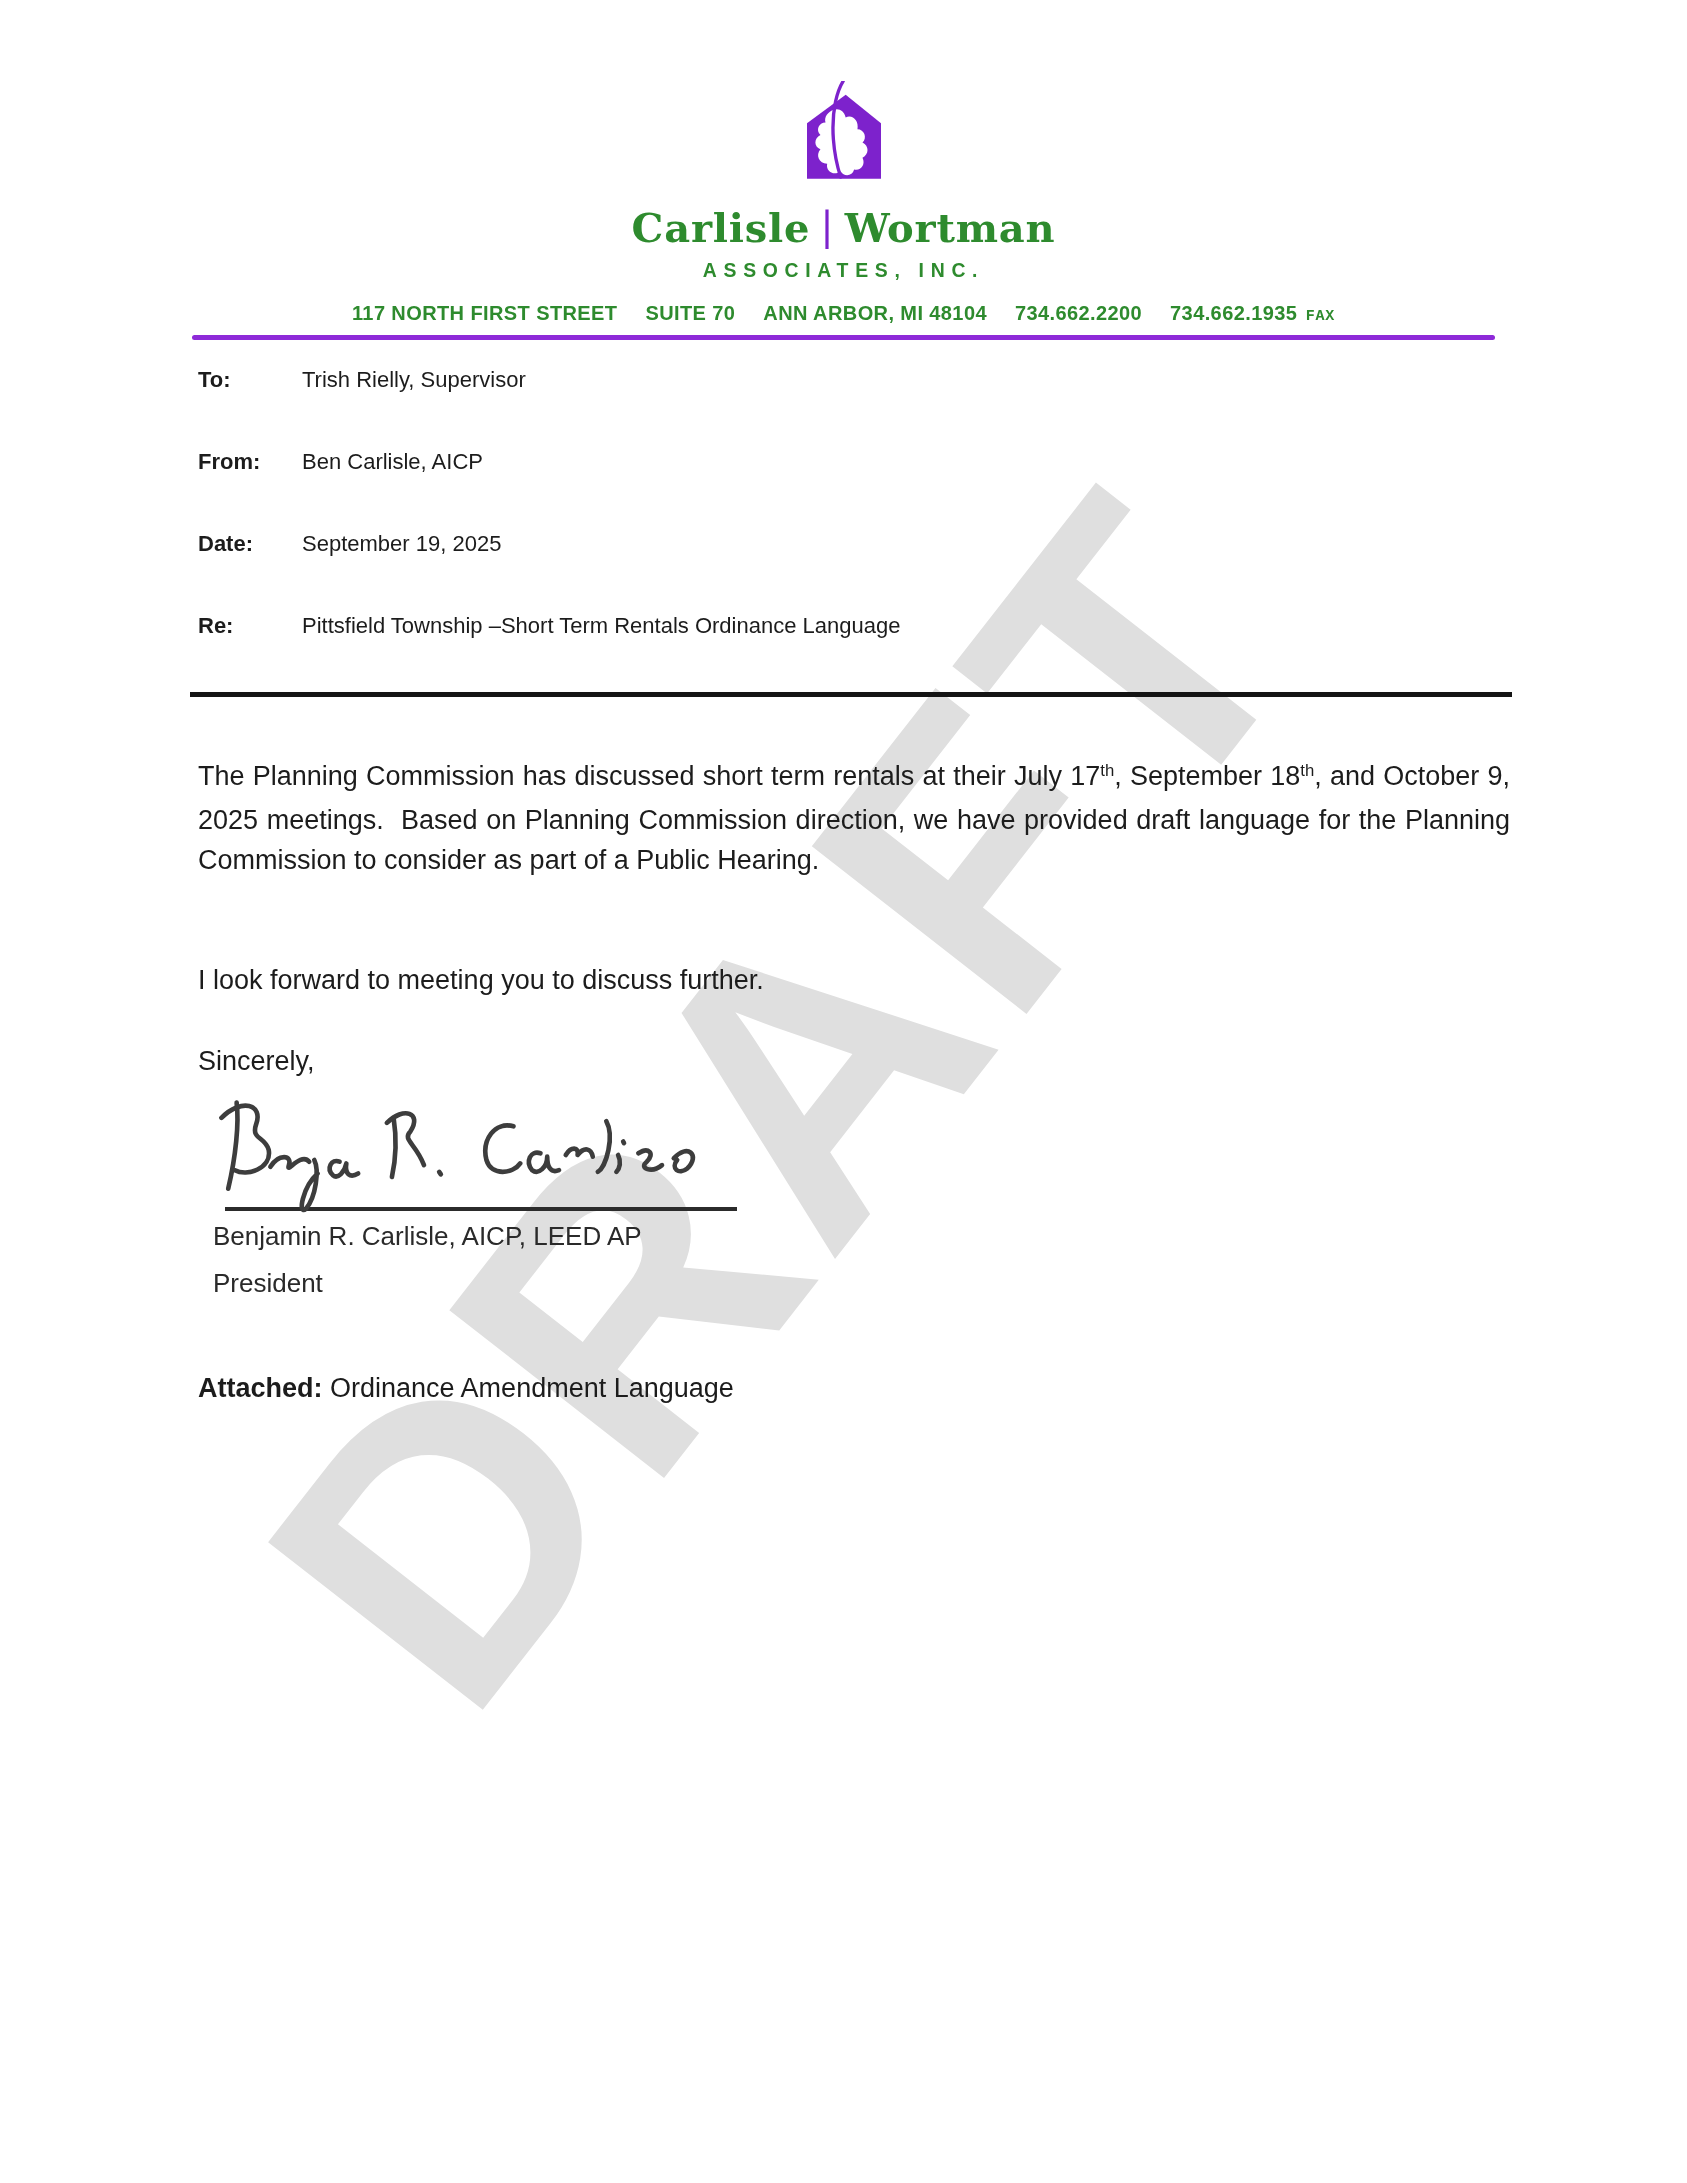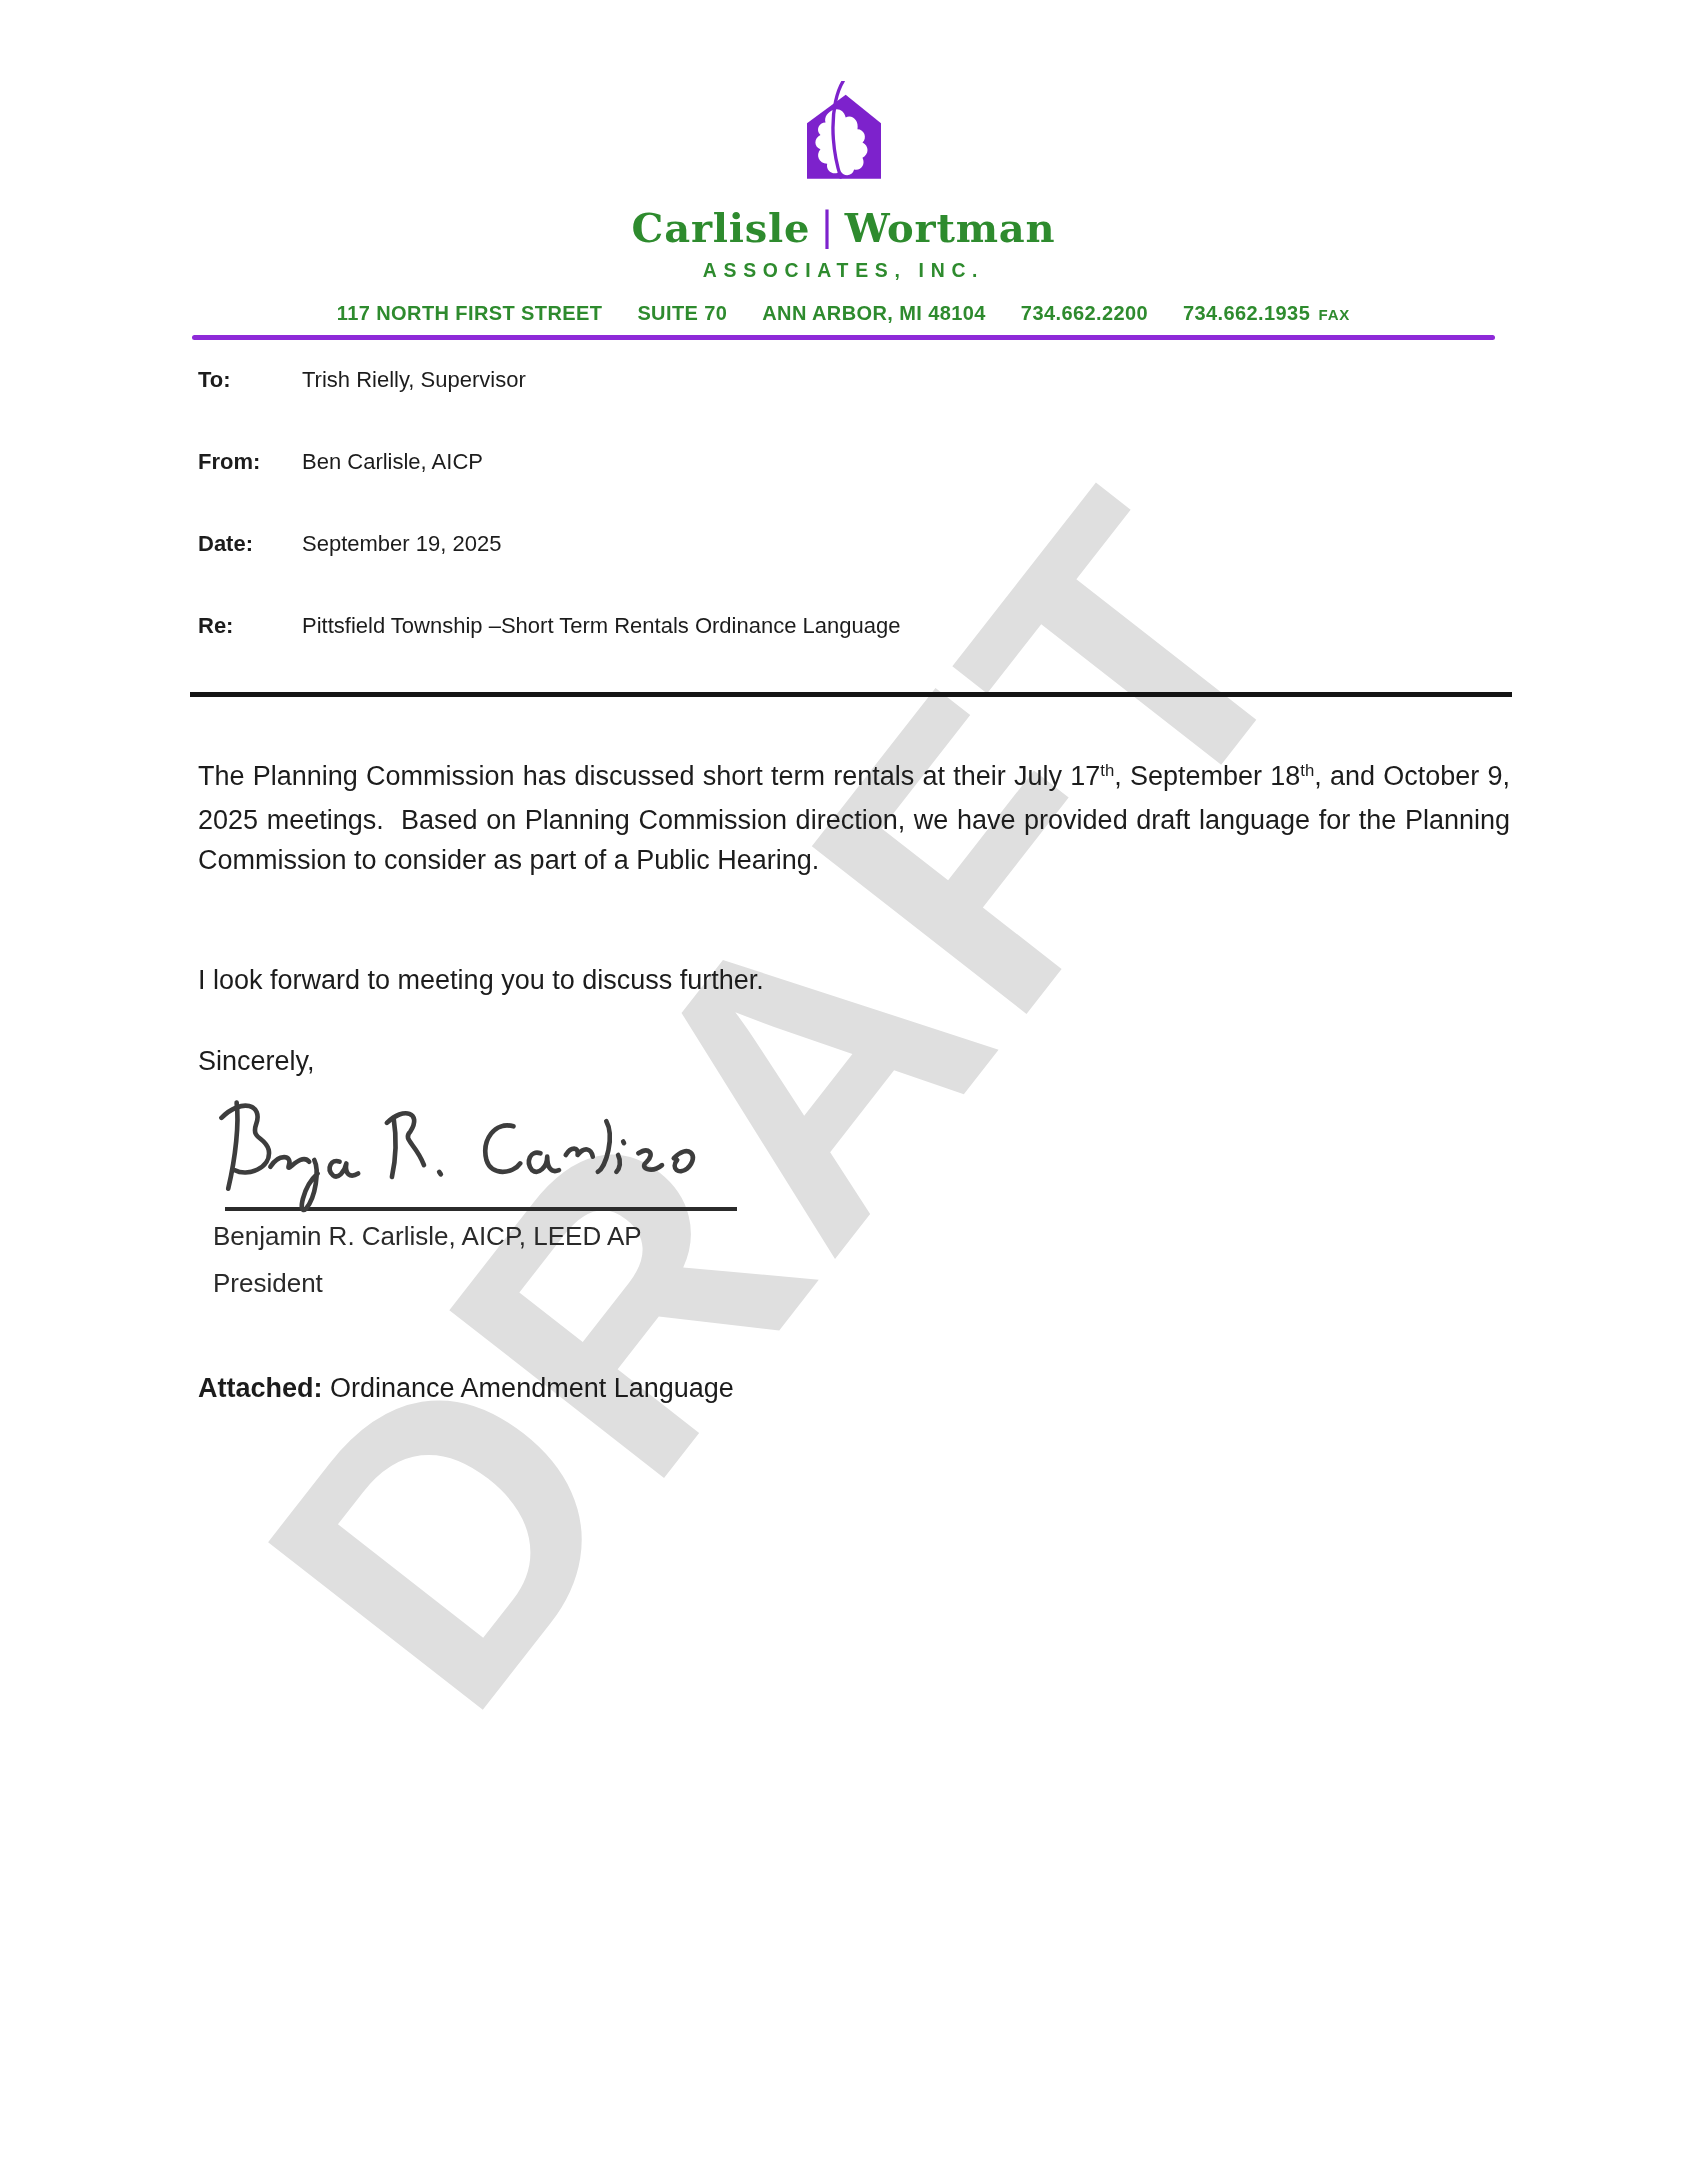--- a/index.html
+++ b/index.html
@@ -61,29 +61,29 @@
     font-size:19.4px;
     font-weight:bold;
     letter-spacing:6.7px;
     color:var(--green);
   }
   .addr{
     margin-top:20px;
     display:flex;
     justify-content:center;
     align-items:baseline;
-    gap:35px;
+    gap:28px;
     font-size:20px;
     font-weight:bold;
     color:var(--green);
     letter-spacing:0.4px;
     white-space:nowrap;
   }
   .addr .fax-group{ display:flex; gap:8.4px; align-items:baseline; }
-  .addr .fax-label{ font-size:15px; letter-spacing:0.8px; }
+  .addr .fax-label{ font-size:15px; letter-spacing:0.8px;font-family:Liberation Mono, monospace; }
   .purple-rule{
     margin:10px auto 0 auto;
     width:1303px;
     height:5px;
     background:var(--rule_purple);
     border-radius:2.5px;
   }
   
   main{ padding:23.6px 177px 0 198px; text-align:left; }
   .field{

